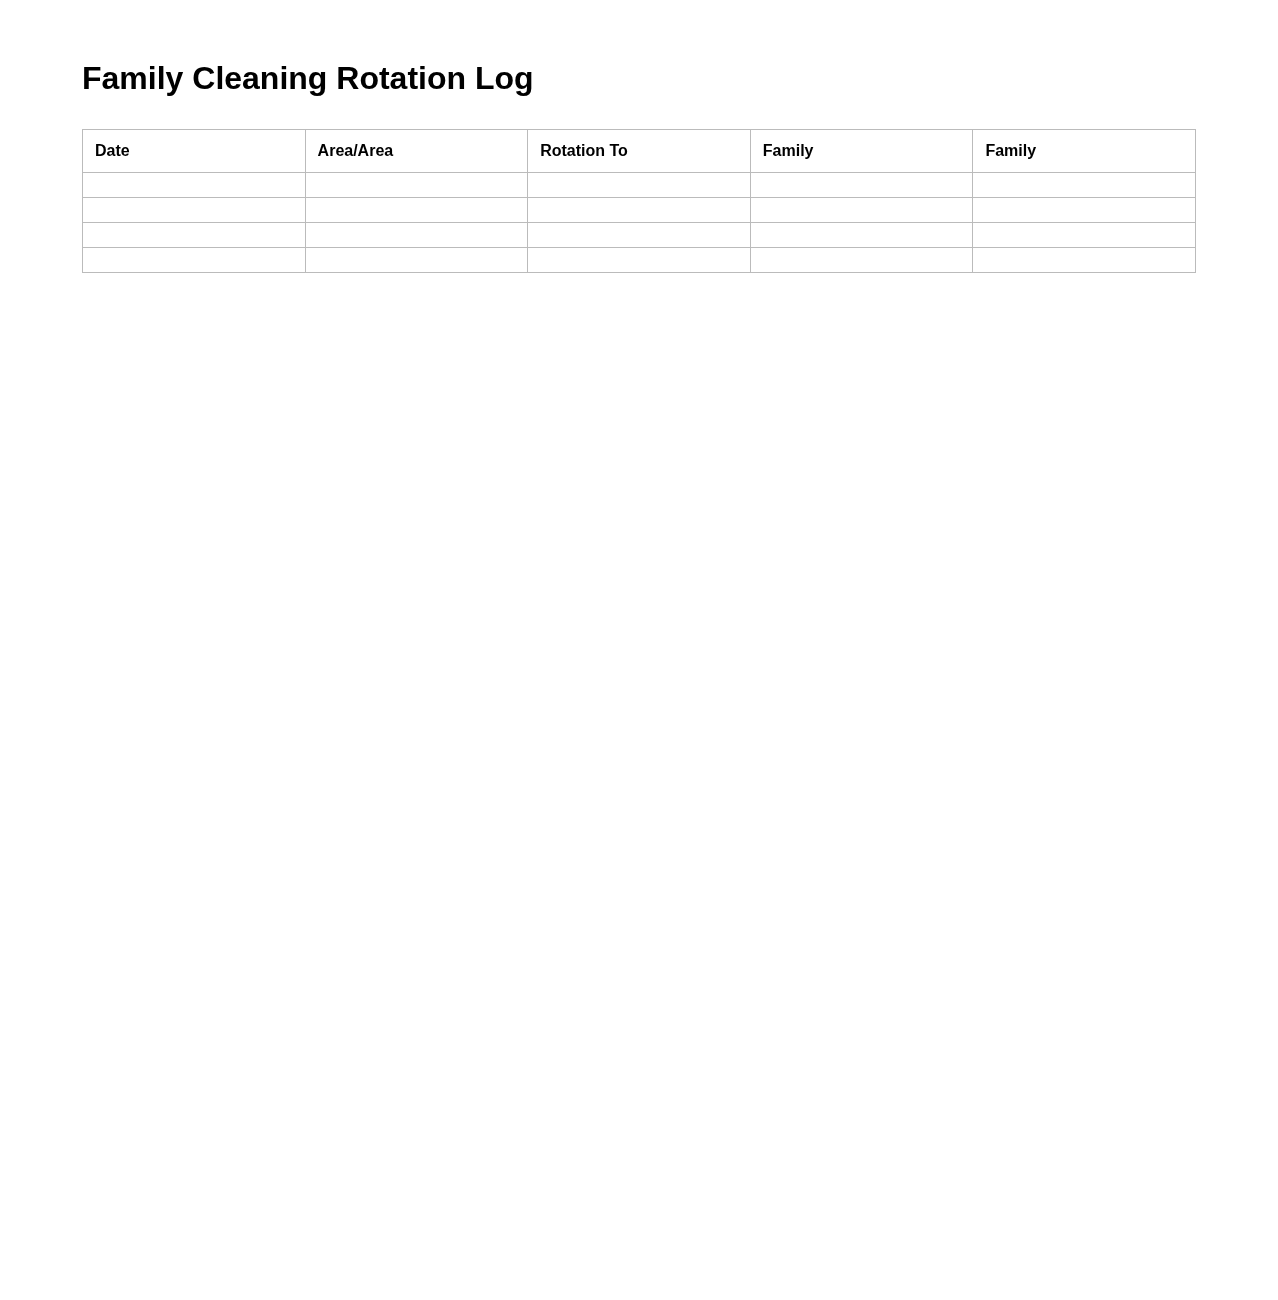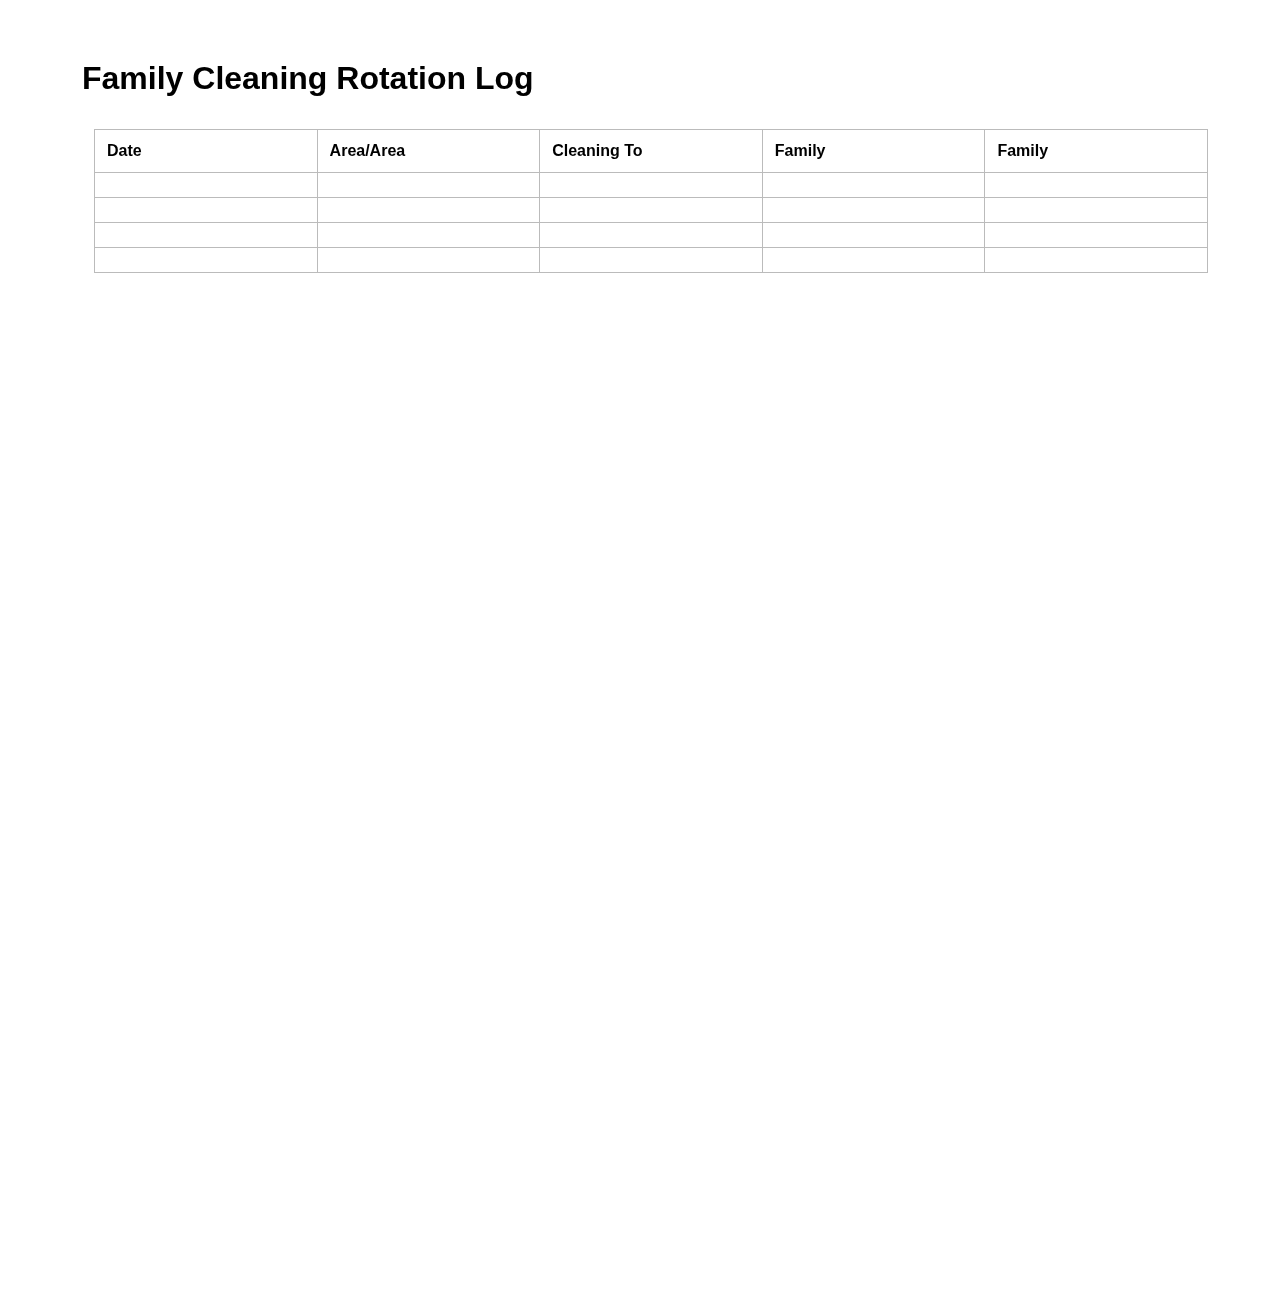--- a/index.html
+++ b/index.html
@@ -12,21 +12,21 @@
     .page { position: absolute; left: 82px; top: 58px; width: 1114px; }
     h1 {
       margin: 0;
       font-size: 32px;
       font-weight: bold;
       line-height: 40px;
     }
     table {
       position: absolute;
       top: 71px;
-      left: 12px;
+      left: 0;
       width: 1114px;
       border-collapse: collapse;
       table-layout: fixed;
     }
     th, td {
       border: 1px solid #bbbbbb;
       padding: 0 12px;
       text-align: left;
     }
     th {
@@ -39,21 +39,21 @@
 </head>
 <body>
 
 <div class="page">
   <h1>Family Cleaning Rotation Log</h1>
   <table>
     <thead>
       <tr>
         <th>Date</th>
         <th>Area/Area</th>
-        <th>Cleaning To</th>
+        <th>Rotation To</th>
         <th>Family</th>
         <th>Family</th>
       </tr>
     </thead>
     <tbody>
       <tr>
         <td></td>
         <td></td>
         <td></td>
         <td></td>

